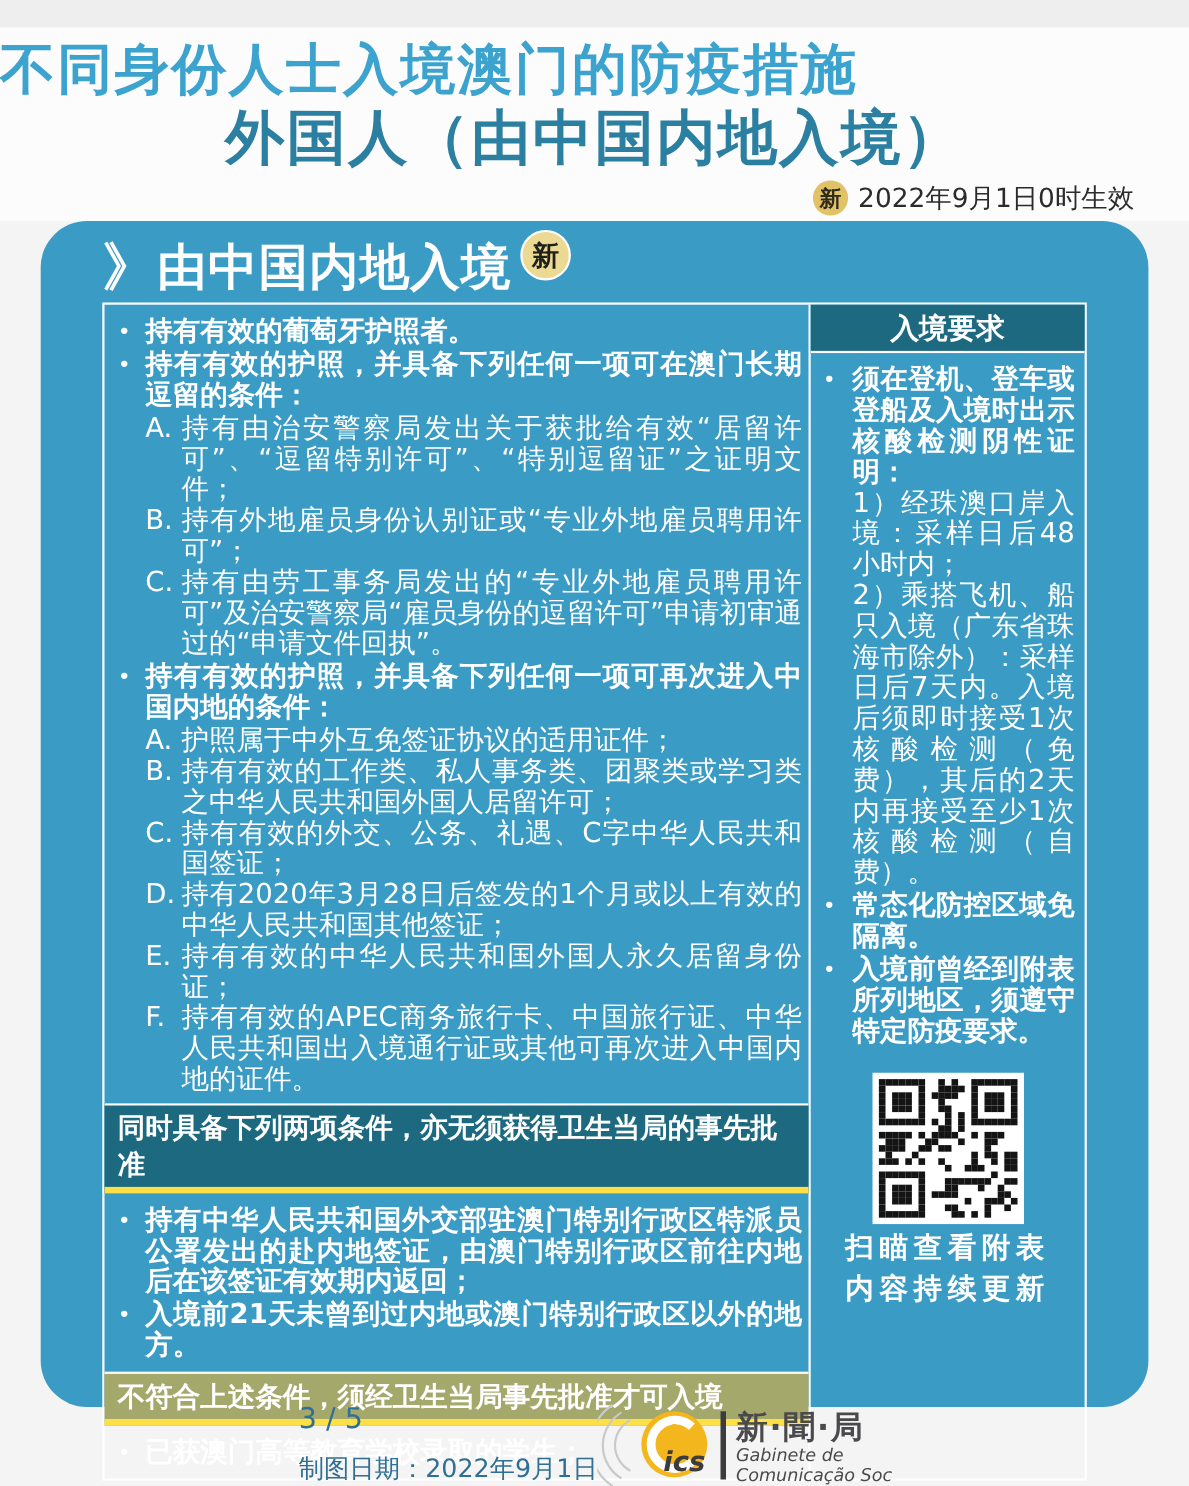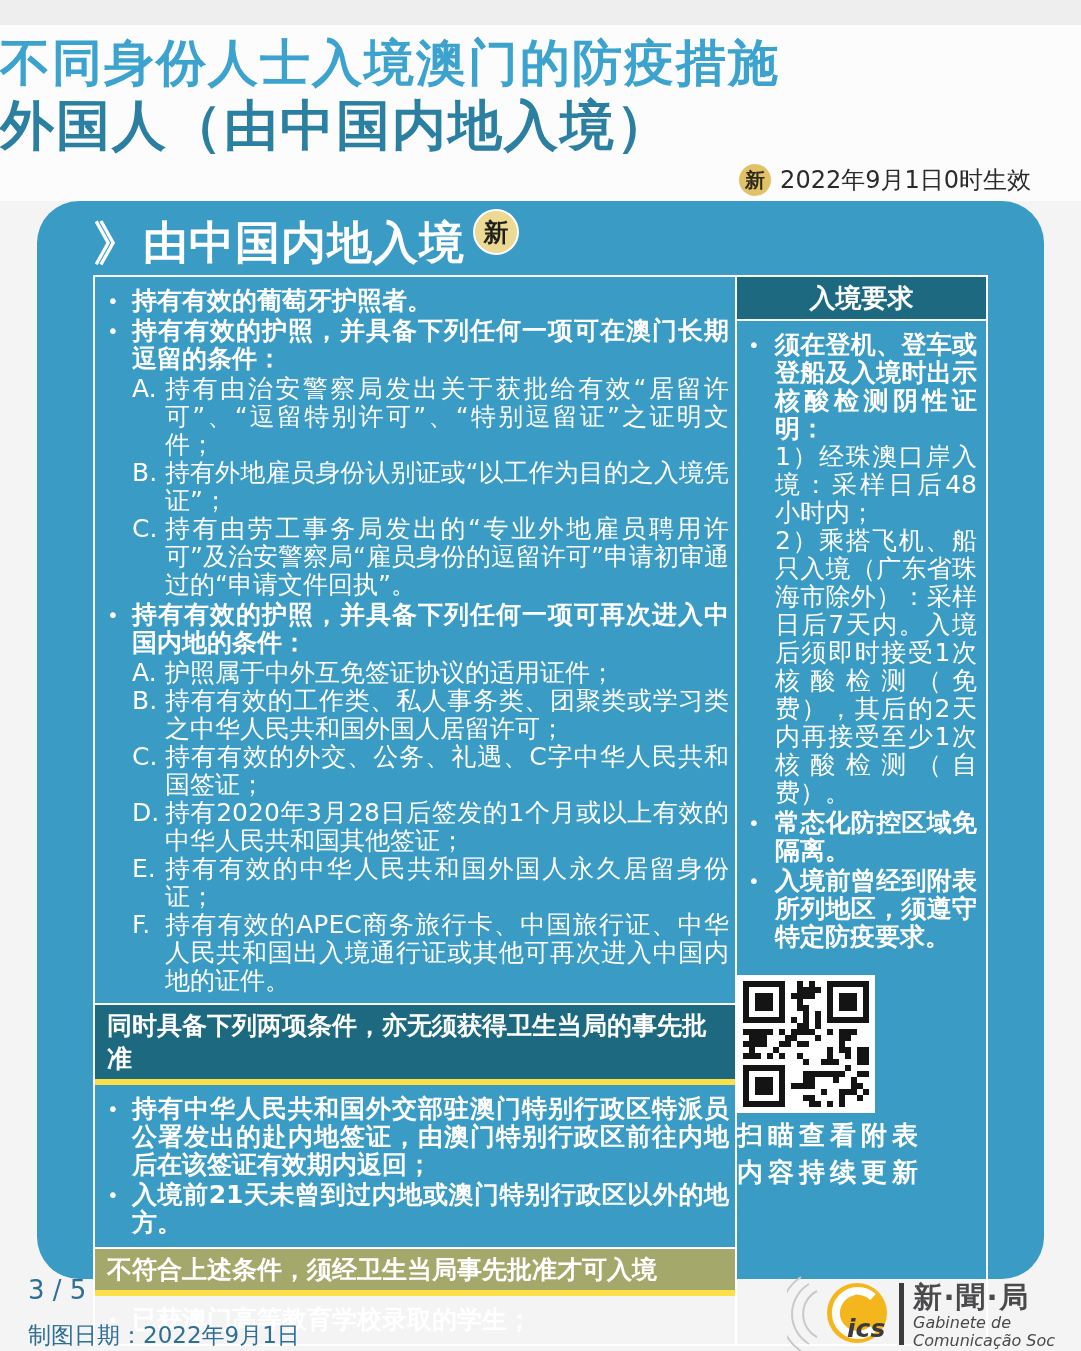--- a/index.html
+++ b/index.html
@@ -12,21 +12,21 @@
     --title-dark:#2b7fa0;
     --footer-text:#2f6f93;
     --logo-yellow:#f3b71d;
   }
   *{margin:0;padding:0;box-sizing:border-box}
   html,body{width:1081px}
   body{font-family:"DejaVu Sans",sans-serif;background:#f4f4f5;height:1351px;overflow:hidden}
   .top-strip{height:25px;background:#eeeeef}
   .top{background:#fcfcfd;padding-top:8px}
   .t1{font-size:50px;line-height:60px;font-weight:bold;color:var(--title-light);text-align:left;letter-spacing:2px}
-  .t2{font-size:54px;line-height:66px;font-weight:bold;color:var(--title-dark);letter-spacing:2px}
+  .t2{font-size:54px;line-height:66px;font-weight:bold;color:var(--title-dark);text-align:center;letter-spacing:2px}
   .effect{display:flex;justify-content:flex-end;align-items:center;gap:9px;height:42px;padding-right:50px}
   .badge-gold{width:32px;height:32px;border-radius:50%;background:var(--badge-gold);color:#2e2a1c;font-size:20px;font-weight:bold;display:flex;align-items:center;justify-content:center;flex:none}
   .effect-text{font-size:24px;color:#2b2b2b}
   .panel{width:1007px;margin:0 auto;background:var(--panel-blue);border-radius:42px;padding:12px 56px 30px;height:1078px}
   .section-header{display:flex;align-items:center;height:60px;margin-bottom:2px}
   .chev{color:#fff;font-size:48px;font-weight:bold;margin-right:2px;line-height:1}
   .section-title{color:#fff;font-size:45px;font-weight:bold;letter-spacing:1px}
   .badge-pale{width:46px;height:46px;border-radius:50%;background:var(--badge-pale);border:2px solid #fff;color:#20201a;font-size:25px;font-weight:bold;display:flex;align-items:center;justify-content:center;margin-left:8px;align-self:flex-start;margin-top:-4px;flex:none}
   .table{display:flex;border:2px solid #fff}
   .col-left{width:642px;border-right:2px solid #fff}
@@ -42,23 +42,23 @@
   .sub-label{width:33px;flex:none}
   .sub-text{flex:1;text-align:justify}
   .sec-header{min-height:43px;display:flex;align-items:center;background:var(--header-teal);color:#fff;font-size:25px;font-weight:bold;padding:4px 12px;border-top:2px solid #fff;border-bottom:6px solid #fde047}
   .sec-header.olive{background:var(--header-olive)}
   .right-body{padding:8px 9px 0 11px;font-size:25px;color:#fff;line-height:28px}
   .rli{display:flex;margin:2px 0}
   .rli .dot{width:27px}
   .rli-body{flex:1}
   .rli-body .b{display:block;text-align:justify}
   .rline{text-align:justify}
-  .qr-wrap{margin-top:22px}
+  .qr-wrap{text-align:center;margin-top:22px}
   .qr-cap{color:#fff;font-size:26px;font-weight:bold;line-height:37px;letter-spacing:5px}
-  .footer{display:flex;justify-content:space-between;align-items:center;height:72px;padding:4px 26px 8px 28px}
+  .footer{display:flex;justify-content:center;align-items:center;height:72px;padding:4px 26px 8px 28px}
   .pagenum{font-size:26px;color:var(--footer-text)}
   .dateline{font-size:23px;color:var(--footer-text);margin-top:15px}
   .logo{display:flex;align-items:center}
 </style>
 </head>
 <body>
 
 <div class="top-strip"></div>
 
 <div class="top">
@@ -88,21 +88,21 @@
             <div class="li">
               <span class="dot">•</span>
               <div class="li-text b">持有有效的护照，并具备下列任何一项可在澳门长期逗留的条件：</div>
             </div>
             <div class="sub">
               <span class="sub-label">A.</span>
               <div class="sub-text">持有由治安警察局发出关于获批给有效“居留许可”、“逗留特别许可”、“特别逗留证”之证明文件；</div>
             </div>
             <div class="sub">
               <span class="sub-label">B.</span>
-              <div class="sub-text">持有外地雇员身份认别证或“以工作为目的之入境凭证”；</div>
+              <div class="sub-text">持有外地雇员身份认别证或“专业外地雇员聘用许可”；</div>
             </div>
             <div class="sub">
               <span class="sub-label">C.</span>
               <div class="sub-text">持有由劳工事务局发出的“专业外地雇员聘用许可”及治安警察局“雇员身份的逗留许可”申请初审通过的“申请文件回执”。</div>
             </div>
             <div class="li">
               <span class="dot">•</span>
               <div class="li-text b">持有有效的护照，并具备下列任何一项可再次进入中国内地的条件：</div>
             </div>
             <div class="sub">

